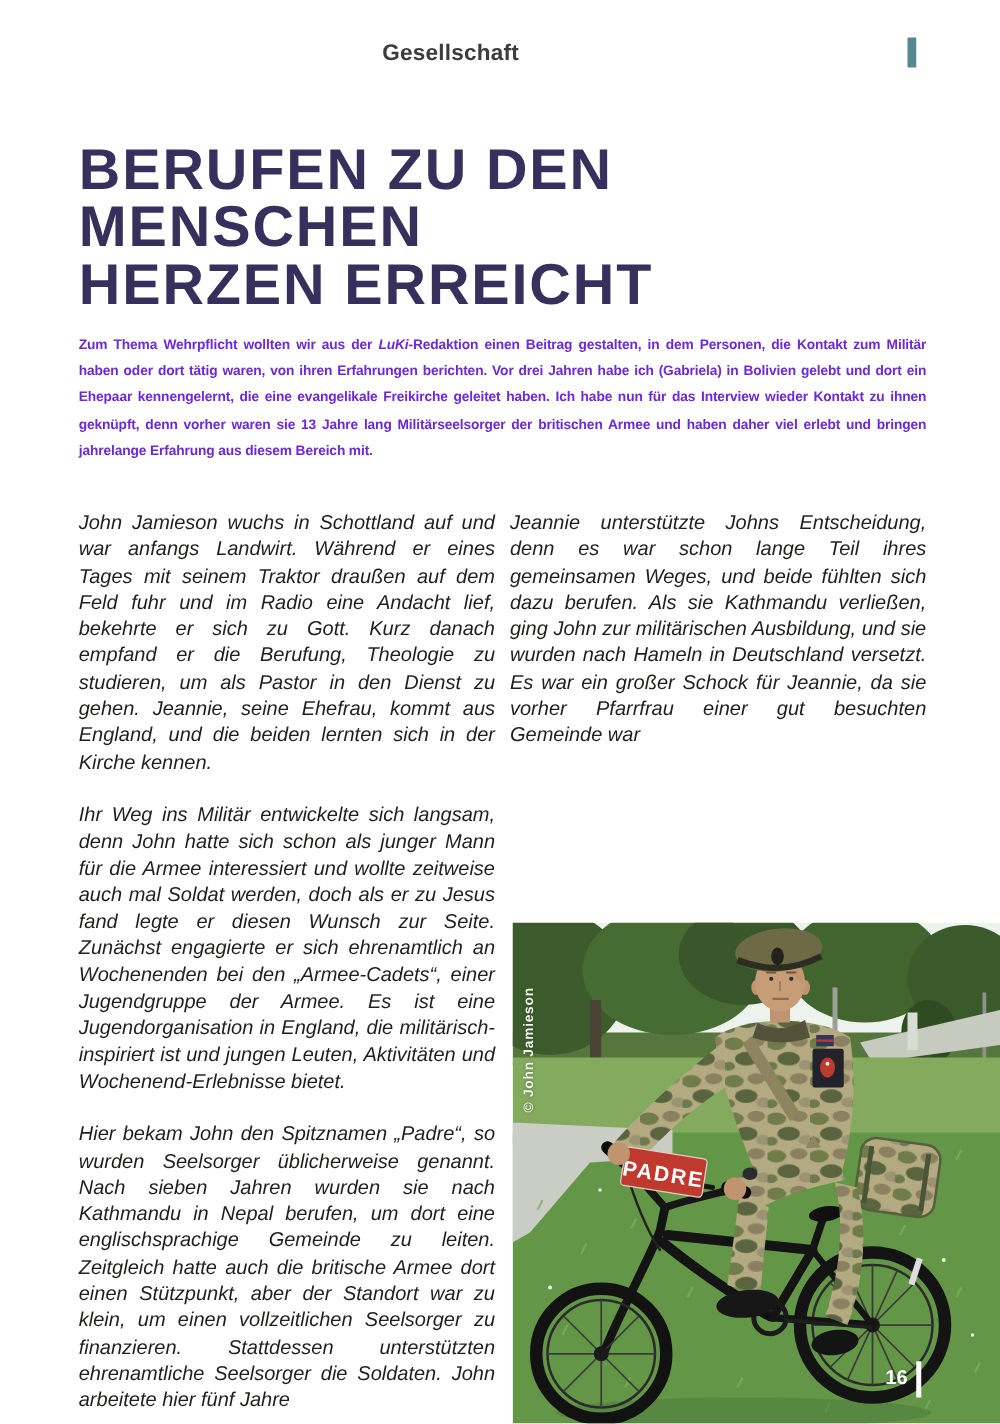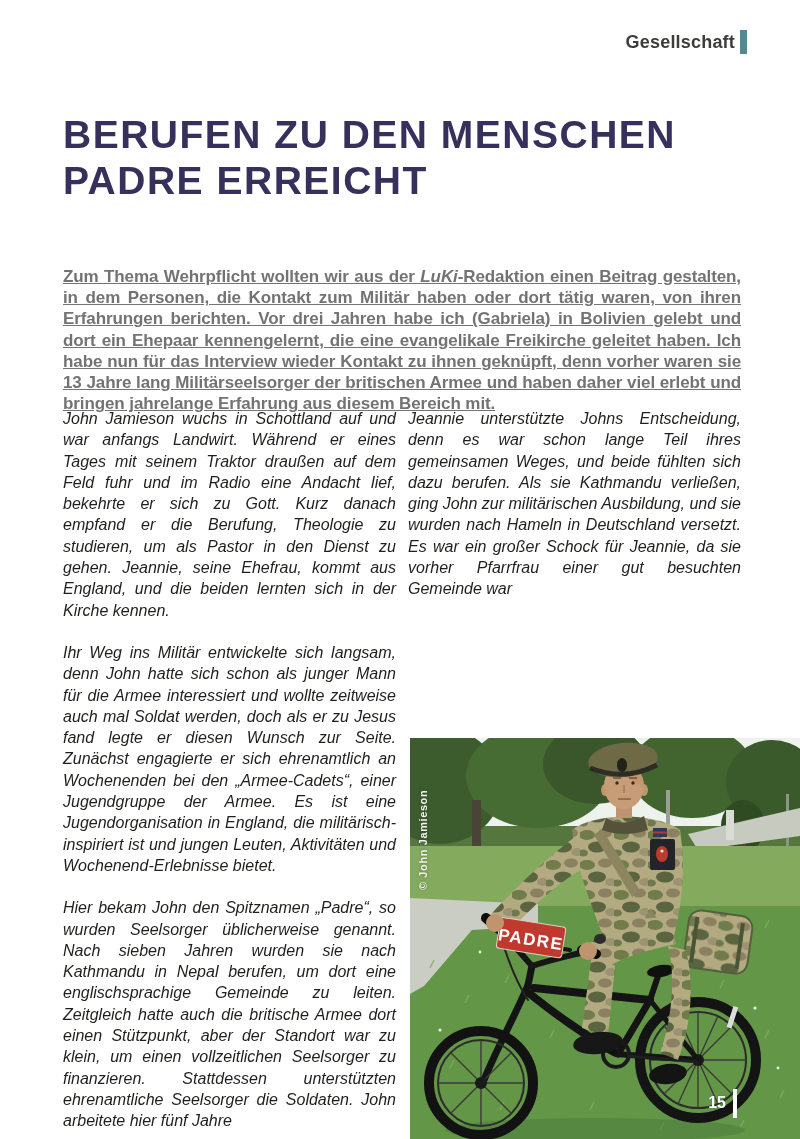--- a/index.html
+++ b/index.html
@@ -1,37 +1,37 @@
 <!DOCTYPE html>
 <html lang="de"><head>
 <meta charset="utf-8">
 <style>
   html,body{margin:0;padding:0;background:#ffffff;}
   .page{
     position:relative;width:800px;height:1139px;background:#ffffff;overflow:hidden;
     font-family:"Liberation Sans","DejaVu Sans",sans-serif;color:#1f1f1d;
   }
   
-  .section-head{position:absolute;top:30px;left:0;width:733px;height:24px;text-align:right;padding-left:14px;}
+  .section-head{position:absolute;top:30px;left:0;width:733px;height:24px;text-align:center;}
   .section-label{
     display:inline-block;vertical-align:top;line-height:24px;font-size:18px;font-weight:600;
     color:#3c3c3b;letter-spacing:.2px;margin-right:12px;
   }
   .section-bar{position:absolute;top:0;right:0;width:7px;height:24px;background:#54898f;}
   
   .headline{
     position:absolute;left:63px;top:112px;width:690px;margin:0;
-    font-size:39px;line-height:46px;font-weight:800;letter-spacing:1.5px;color:#38305c;
+    font-size:46px;line-height:46px;font-weight:800;letter-spacing:1.5px;color:#38305c;
   }
   .headline span{display:block;}
   
   .intro{
     position:absolute;left:63px;top:266px;width:678px;margin:0;
-    font-size:17px;line-height:21.2px;font-weight:700;letter-spacing:-.1px;
-    color:#737373;text-align:justify;hyphens:auto;text-decoration:underline;-webkit-hyphens:auto;
+    font-size:11px;line-height:21.2px;font-weight:700;letter-spacing:-.1px;
+    color:#6d28d9;text-align:justify;hyphens:auto;-webkit-hyphens:auto;
   }
   .intro em{font-style:italic;}
   
   .col{position:absolute;top:408px;width:333px;font-size:16px;line-height:21.3px;
        text-align:justify;hyphens:auto;-webkit-hyphens:auto;}
   .col-left{left:63px;}
   .col-right{left:408px;}
   .col p{margin:0 0 21px 0;font-style:italic;}
   
   .photo{position:absolute;left:410px;top:738px;width:390px;height:401px;margin:0;overflow:hidden;}
@@ -54,21 +54,21 @@
 
 <div class="page">
 
   <div class="section-head">
     <span class="section-label">Gesellschaft</span>
     <span class="section-bar"></span>
   </div>
 
   <h1 class="headline">
     <span>BERUFEN ZU DEN MENSCHEN</span>
-    <span>PADRE ERREICHT</span>
+    <span>HERZEN ERREICHT</span>
   </h1>
 
   <p class="intro" lang="de"><span>Zum Thema Wehrpflicht wollten wir aus der </span><em>LuKi</em><span>-Redaktion einen Beitrag gestalten, in dem Personen, die Kontakt zum Militär haben oder dort tätig waren, von ihren Erfahrungen berichten. Vor drei Jahren habe ich (Gabriela) in Bolivien gelebt und dort ein Ehepaar kennengelernt, die eine evangelikale Freikirche geleitet haben. Ich habe nun für das Interview wieder Kontakt zu ihnen geknüpft, denn vorher waren sie 13 Jahre lang Militärseelsorger der britischen Armee und haben daher viel erlebt und bringen jahrelange Erfahrung aus diesem Bereich mit.</span></p>
 
   <div class="col col-left" lang="de">
     <p>John Jamieson wuchs in Schottland auf und war anfangs Landwirt. Während er eines Tages mit seinem Traktor draußen auf dem Feld fuhr und im Radio eine Andacht lief, bekehrte er sich zu Gott. Kurz danach empfand er die Berufung, Theologie zu studieren, um als Pastor in den Dienst zu gehen. Jeannie, seine Ehefrau, kommt aus England, und die beiden lernten sich in der Kirche kennen.</p>
     <p>Ihr Weg ins Militär entwickelte sich langsam, denn John hatte sich schon als junger Mann für die Armee interessiert und wollte zeitweise auch mal Soldat werden, doch als er zu Jesus fand legte er diesen Wunsch zur Seite. Zunächst engagierte er sich ehrenamtlich an Wochenenden bei den „Armee-Cadets“, einer Jugendgruppe der Armee. Es ist eine Jugendorganisation in England, die militärisch-inspiriert ist und jungen Leuten, Aktivitäten und Wochenend-Erlebnisse bietet.</p>
     <p>Hier bekam John den Spitznamen „Padre“, so wurden Seelsorger üblicherweise genannt. Nach sieben Jahren wurden sie nach Kathmandu in Nepal berufen, um dort eine englischsprachige Gemeinde zu leiten. Zeitgleich hatte auch die britische Armee dort einen Stützpunkt, aber der Standort war zu klein, um einen vollzeitlichen Seelsorger zu finanzieren. Stattdessen unterstützten ehrenamtliche Seelsorger die Soldaten. John arbeitete hier fünf Jahre</p>
   </div>
   <div class="col col-right" lang="de">
@@ -251,16 +251,16 @@
         <rect x="88" y="184" width="66" height="31" rx="3" fill="#c0392e" stroke="#d9d2c6" stroke-width="1"></rect>
         <text x="121" y="207" text-anchor="middle" font-family="Liberation Sans, DejaVu Sans, sans-serif" font-size="17" font-weight="bold" fill="#ffffff" letter-spacing="1.5">PADRE</text>
       </g>
 
       <circle cx="85" cy="185" r="9" fill="#c0946e"></circle>
       <circle cx="178" cy="213" r="9" fill="#c0946e"></circle>
     </svg>
     <figcaption class="photo-credit">© John Jamieson</figcaption>
   </figure>
 
-  <div class="pagenum">15</div>
+  <div class="pagenum">16</div>
   <div class="pagenum-bar"></div>
 
 </div>
 
 </body></html>

